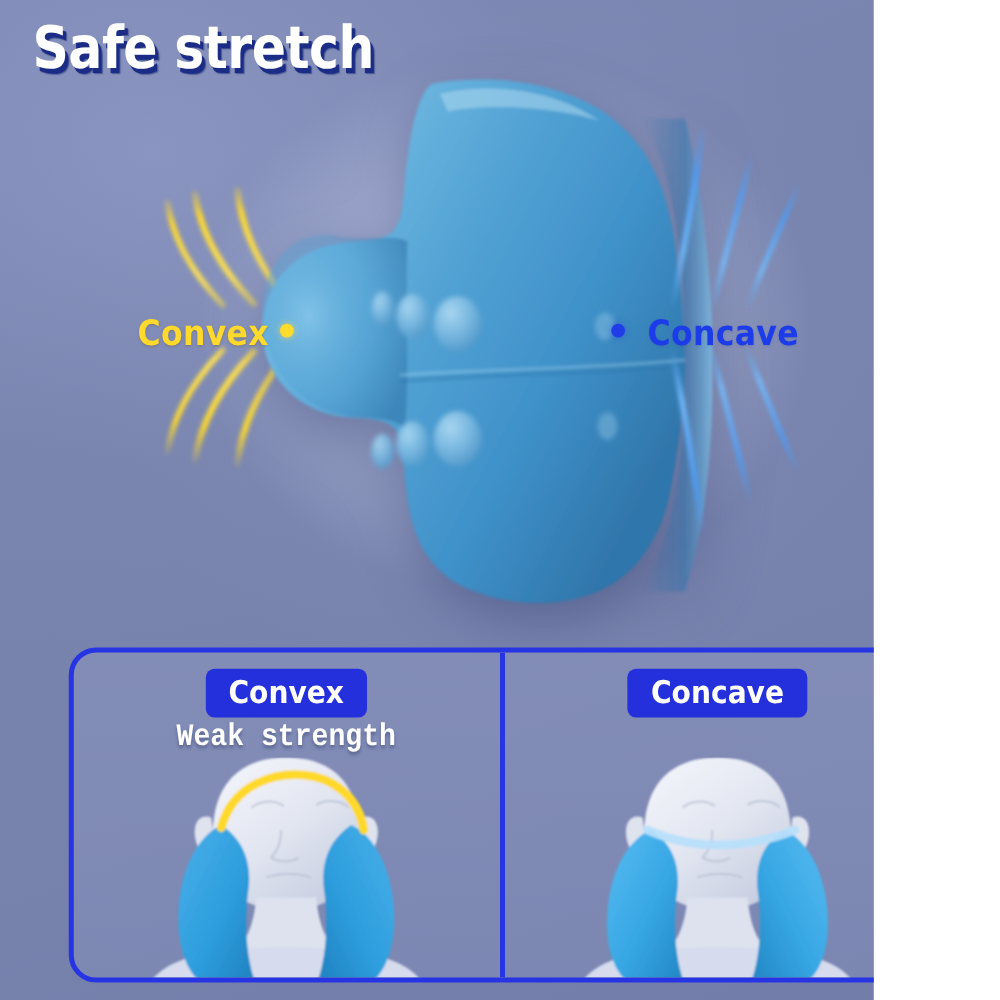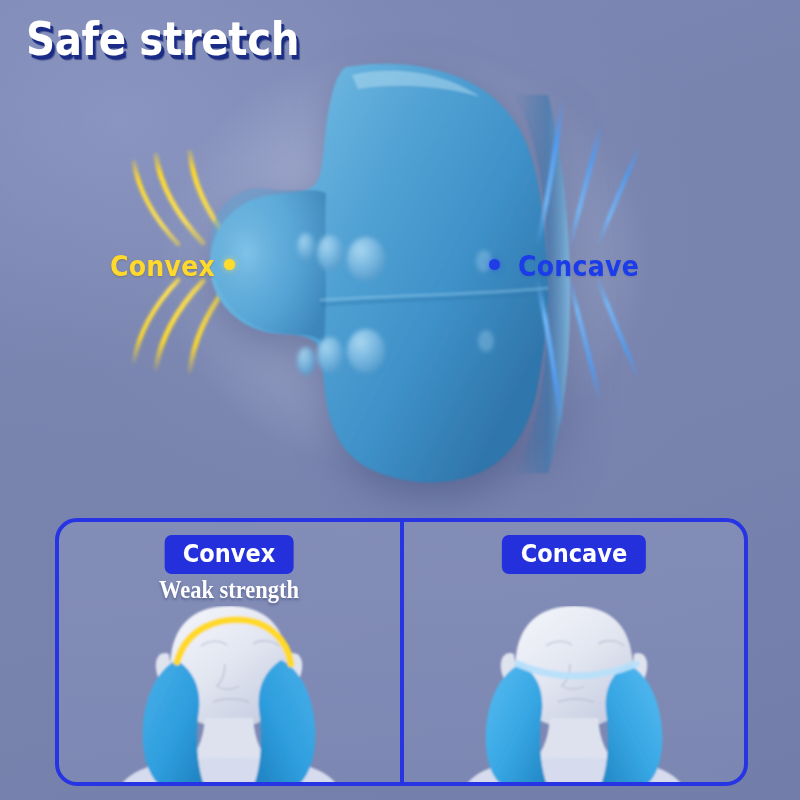--- a/index.html
+++ b/index.html
@@ -4,21 +4,21 @@
 <title>Safe stretch</title>
 <style>
   html, body {
     margin: 0; padding: 0;
     width: 800px; height: 800px;
     overflow: hidden;
     font-family: "Liberation Sans", sans-serif;
   }
   #stage {
     position: relative;
-    width: 800px; height: 800px;
+    width: 699px; height: 800px;
     background:
       radial-gradient(ellipse 340px 300px at 404px 260px, rgba(210,216,236,0.85) 0%, rgba(190,198,226,0.45) 42%, rgba(150,160,200,0.06) 72%, rgba(140,150,195,0) 100%),
       radial-gradient(ellipse 520px 420px at 120px 120px, rgba(150,160,205,0.55) 0%, rgba(130,142,185,0.12) 60%, rgba(120,132,175,0) 100%),
       linear-gradient(160deg, #7d88b4 0%, #7884ae 35%, #7782ad 65%, #727ea9 100%);
     overflow: hidden;
   }
 
   
   #title {
     position: absolute;
@@ -115,21 +115,21 @@
     border-radius: 7px;
     white-space: nowrap;
   }
   .badge span { display: inline-block; transform: scaleX(0.9); }
   .sublabel {
     position: absolute;
     left: 50%;
     top: 54px;
     transform: translateX(-50%);
     color: #ffffff;
-    font-family: Liberation Serif, serif;
+    font-family: Liberation Mono, monospace;
     font-weight: bold;
     font-size: 25px;
     line-height: 1.1;
     white-space: nowrap;
     text-shadow: 0 2px 3px rgba(40,50,100,0.45);
   }
   .sublabel span { display: inline-block; transform: scaleX(0.9); }
 
   .figure {
     position: absolute;

